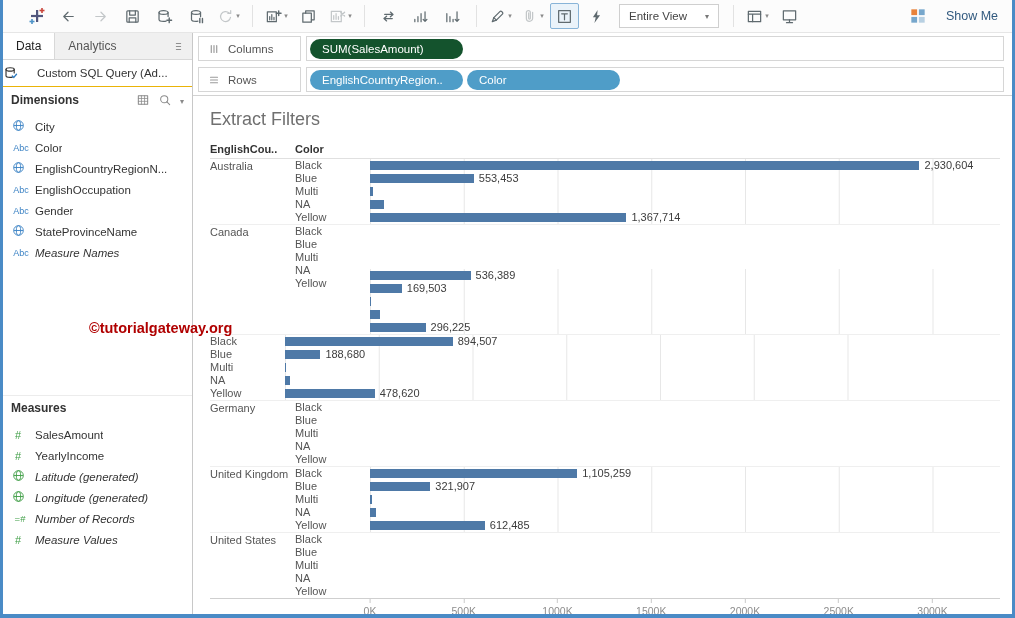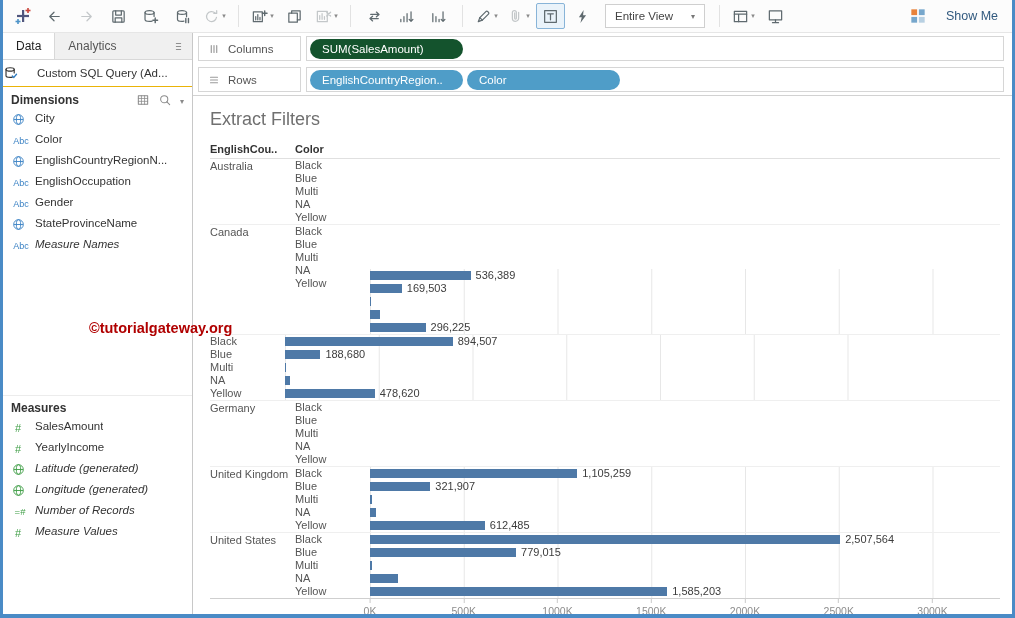--- a/index.html
+++ b/index.html
@@ -3,42 +3,42 @@
 <meta charset="utf-8">
 <style>
 *{box-sizing:border-box;margin:0;padding:0}
 html,body{width:1015px;height:618px;overflow:hidden}
 body{font-family:"Liberation Sans","DejaVu Sans",sans-serif;background:#fff;color:#333;font-size:12px}
 svg{display:block}
 svg text{font-family:inherit;font-style:normal}
 .app{position:relative;width:1015px;height:618px;display:flex;flex-direction:column;background:#fff;
      border-left:3px solid #4a8bc6;border-right:3px solid #4a8bc6;border-bottom:4px solid #4a8bc6;overflow:hidden}
 
-.toolbar{height:33px;flex:0 0 33px;display:flex;align-items:center;gap:3px;padding:0 10px 0 5px;background:#fcfcfc;border-bottom:1px solid #e6e6e6}
+.toolbar{height:33px;flex:0 0 33px;display:flex;align-items:center;gap:3px;padding:0 10px 0 19px;background:#fcfcfc;border-bottom:1px solid #e6e6e6}
 .tb-btn{height:26px;min-width:29px;padding:0 3px;display:flex;align-items:center;justify-content:center;color:#5f6a6f;border-radius:2px}
 .tb-btn.disabled{color:#c3c7c9}
 .tb-btn.active{border:1px solid #88b4d8;background:#eaf3fa}
 .tb-caret{font-size:7px;color:#8a8a8a;margin-left:2px}
 .tb-sep{width:1px;height:22px;background:#e2e2e2;margin:0 6px}
 .fit-dd{height:24px;margin:0 5px;border:1px solid #cfcfcf;background:#fff;display:flex;align-items:center;gap:18px;padding:0 9px;font-size:11.5px;color:#444}
 .fit-dd .dd-caret{font-size:8px;color:#777}
 .show-me{margin-left:auto;display:flex;align-items:center;gap:20px;color:#31597e;font-size:12.5px;padding:0 4px}
 
 .main{flex:1;display:flex;min-height:0}
 .sidebar{width:190px;flex:0 0 190px;border-right:1px solid #c8c8c8;display:flex;flex-direction:column;background:#fff;overflow:hidden}
 .side-tabs{height:27px;flex:0 0 27px;display:flex;align-items:stretch;background:#f0f0f0;border-bottom:1px solid #d8d8d8}
 .tab{padding:0 13px;display:flex;align-items:center;font-size:12px;color:#555}
 .tab.active{background:#fff;border-right:1px solid #d8d8d8;color:#222}
 .tab-grip{margin-left:auto;display:flex;align-items:center;padding:0 7px;color:#8f8f8f}
 .datasource{height:27px;flex:0 0 27px;display:flex;align-items:center;gap:18px;padding:0 0;font-size:11.5px;color:#333;border-bottom:1px solid #eab308}
 .ds-label{white-space:nowrap;overflow:hidden}
 .pane-header{height:25px;flex:0 0 25px;display:flex;align-items:center;padding:0 8px;font-size:12px;font-weight:bold;color:#333}
 .ph-icons{margin-left:auto;display:flex;align-items:center;gap:8px;color:#8a8a8a}
 .pane-header.measures-h{margin-top:136px;border-top:1px solid #ececec}
-.field{height:21px;display:flex;align-items:flex-start;padding:0 4px 0 8px;font-size:11.5px;color:#333}
+.field{height:21px;display:flex;align-items:flex-end;padding:0 4px 0 8px;font-size:11.5px;color:#333}
 .field .f-icon{width:24px;flex:0 0 24px;display:flex;align-items:center;color:#3b82c4}
 .field.measure .f-icon{color:#3f9e46}
 .field.italic .f-label{font-style:italic}
 .f-label{white-space:nowrap;overflow:hidden}
 
 .content{flex:1;display:flex;flex-direction:column;min-width:0;background:#fff}
 .shelf-row{height:31px;flex:0 0 31px;display:flex;align-items:center;gap:5px;padding:3px 8px 3px 5px}
 .shelf-cap{width:103px;flex:0 0 103px;height:25px;border:1px solid #d6d6d6;background:#fff;display:flex;align-items:center;gap:7px;padding:0 8px;font-size:11.5px;color:#555}
 .shelf-cap .grip{color:#9a9a9a;display:flex}
 .shelf-body{flex:1;height:25px;border:1px solid #d6d6d6;background:#fff;display:flex;align-items:center;gap:4px;padding:0 3px}
@@ -463,20 +463,40 @@
             <div class="vis-body">
               <div class="group">
                 <div class="gc-country"><span>Australia</span></div>
                 <div class="gc-color">
                   <div class="clabel">Black</div>
                   <div class="clabel">Blue</div>
                   <div class="clabel">Multi</div>
                   <div class="clabel">NA</div>
                   <div class="clabel">Yellow</div>
                 </div>
+                <div class="gc-plot" style="background-image: linear-gradient(to right, rgb(231, 231, 231) 1px, rgba(0, 0, 0, 0) 1px); background-size: 14.881% 100%;">
+                  <div class="bar-row">
+                    <div class="bar" style="width: 87.2204%; background: rgb(78, 121, 167);"></div>
+                    <span class="bar-label">2,930,604</span>
+                  </div>
+                  <div class="bar-row">
+                    <div class="bar" style="width: 16.4718%; background: rgb(78, 121, 167);"></div>
+                    <span class="bar-label">553,453</span>
+                  </div>
+                  <div class="bar-row">
+                    <div class="bar" style="width: 0.446429%; background: rgb(78, 121, 167);"></div>
+                  </div>
+                  <div class="bar-row">
+                    <div class="bar" style="width: 2.23214%; background: rgb(78, 121, 167);"></div>
+                  </div>
+                  <div class="bar-row">
+                    <div class="bar" style="width: 40.7058%; background: rgb(78, 121, 167);"></div>
+                    <span class="bar-label">1,367,714</span>
+                  </div>
+                </div>
               </div>
               <div class="group">
                 <div class="gc-country"><span>Canada</span></div>
                 <div class="gc-color">
                   <div class="clabel">Black</div>
                   <div class="clabel">Blue</div>
                   <div class="clabel">Multi</div>
                   <div class="clabel">NA</div>
                   <div class="clabel">Yellow</div>
                 </div>
@@ -572,40 +592,20 @@
               </div>
               <div class="group">
                 <div class="gc-country"><span>United States</span></div>
                 <div class="gc-color">
                   <div class="clabel">Black</div>
                   <div class="clabel">Blue</div>
                   <div class="clabel">Multi</div>
                   <div class="clabel">NA</div>
                   <div class="clabel">Yellow</div>
                 </div>
-                <div class="gc-plot" style="background-image: linear-gradient(to right, rgb(231, 231, 231) 1px, rgba(0, 0, 0, 0) 1px); background-size: 14.881% 100%;">
-                  <div class="bar-row">
-                    <div class="bar" style="width: 74.6299%; background: rgb(78, 121, 167);"></div>
-                    <span class="bar-label">2,507,564</span>
-                  </div>
-                  <div class="bar-row">
-                    <div class="bar" style="width: 23.185%; background: rgb(78, 121, 167);"></div>
-                    <span class="bar-label">779,015</span>
-                  </div>
-                  <div class="bar-row">
-                    <div class="bar" style="width: 0.297619%; background: rgb(78, 121, 167);"></div>
-                  </div>
-                  <div class="bar-row">
-                    <div class="bar" style="width: 4.46429%; background: rgb(78, 121, 167);"></div>
-                  </div>
-                  <div class="bar-row">
-                    <div class="bar" style="width: 47.1787%; background: rgb(78, 121, 167);"></div>
-                    <span class="bar-label">1,585,203</span>
-                  </div>
-                </div>
               </div>
             </div>
             <div class="axis-row">
               <div class="axis-spacer"></div>
               <div class="axis-ticks">
                 <div class="axis-tick" style="left: 0%;">
                   <span class="tickmark"></span>
                   <span>0K</span>
                 </div>
                 <div class="axis-tick" style="left: 14.881%;">

